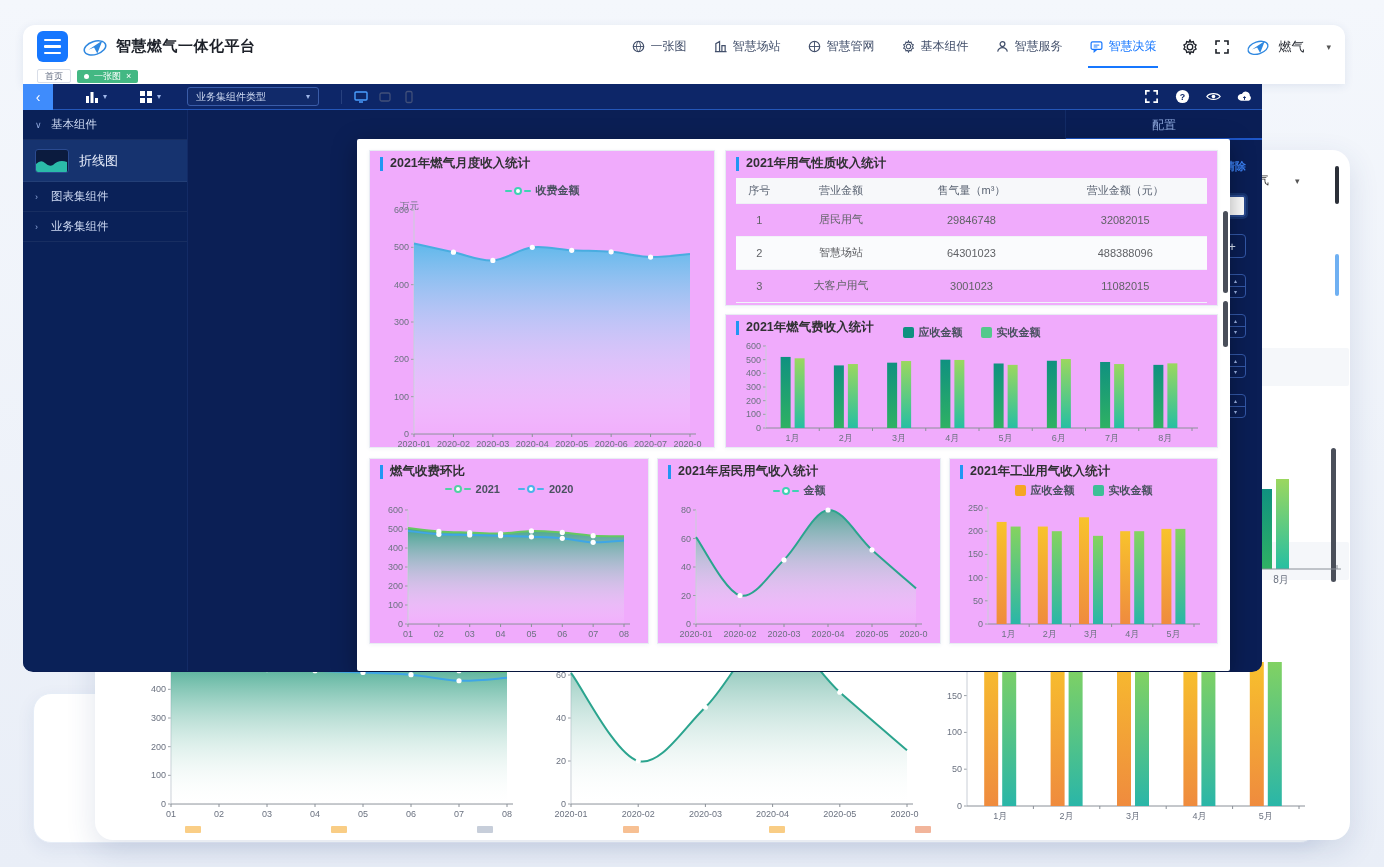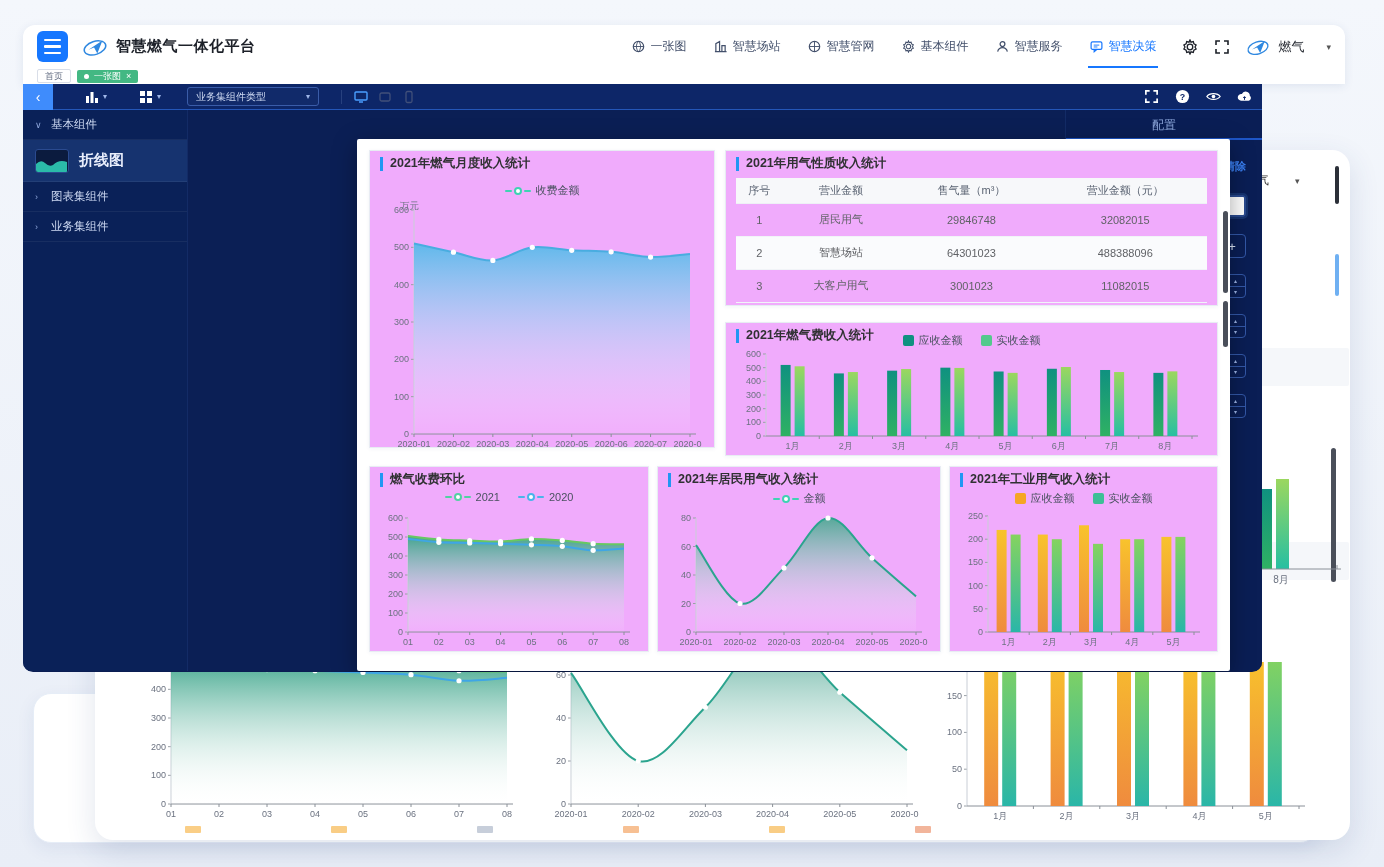--- a/index.html
+++ b/index.html
@@ -56,21 +56,21 @@
   .tb-right{margin-left:auto;display:flex;align-items:center;gap:16px;color:#fff;}
   .tb-right svg{width:15px;height:15px;cursor:pointer;}
 
   .content{display:flex;height:561px;}
   .sidebar{width:165px;background:#0a2158;border-right:1px solid #132b66;}
   .sb-row{height:30px;display:flex;align-items:center;gap:8px;padding:0 12px;font-size:11.5px;color:#cdd9f2;border-bottom:1px solid rgba(255,255,255,.06);cursor:pointer;}
   .sb-row .chev{font-size:9px;color:#8fa7dc;width:8px;}
   .sb-sel{height:42px;display:flex;align-items:center;gap:10px;padding:0 12px;background:#16336f;border-bottom:1px solid rgba(255,255,255,.06);cursor:pointer;}
   .sb-thumb{width:34px;height:24px;background:#0b1b3e;border:1px solid #2a4a8f;border-radius:3px;position:relative;overflow:hidden;}
   .sb-thumb svg{position:absolute;bottom:0;}
-  .sb-sel span{font-size:15px;color:#e8eefc;font-weight:bold;}
+  .sb-sel span{font-size:13px;color:#e8eefc;}
   .center{flex:1;position:relative;background:#0b1f55;}
   .config{width:197px;background:#0a1e55;border-left:1px solid #132b66;padding:0 16px;}
   .cfg-title{height:30px;line-height:30px;text-align:center;color:#8ea8dd;font-size:12px;border-bottom:2px solid #1e56c8;margin:0 -16px 6px;}
   .cfg-row{display:flex;align-items:center;justify-content:space-between;height:40px;}
   .cfg-label{font-size:11px;color:#e3e9f7;font-weight:bold;}
   .cfg-links{display:flex;gap:10px;font-size:11px;color:#3b82f6;font-weight:bold;}
   .cfg-links span{cursor:pointer;}
   .swatch{width:22px;height:22px;background:#fff;border:2px solid #2a4a8f;border-radius:3px;outline:2px solid #16336f;cursor:pointer;}
   .stepper{display:flex;align-items:center;border:1px solid #3358a8;border-radius:4px;height:24px;overflow:hidden;}
   .stepper b{width:26px;text-align:center;color:#dfe8fa;font-size:13px;font-weight:normal;cursor:pointer;}
@@ -79,27 +79,27 @@
   .numbox .val{flex:1;text-align:center;color:#dfe8fa;font-size:11px;}
   .numbox .arrows{width:20px;border-left:1px solid #3358a8;display:flex;flex-direction:column;height:100%;}
   .numbox .arrows span{flex:1;display:flex;align-items:center;justify-content:center;font-size:6px;color:#9fb6e8;cursor:pointer;}
   .numbox .arrows span:first-child{border-bottom:1px solid #3358a8;}
 
   
   .modal{position:absolute;left:169px;top:29px;width:873px;height:532px;background:#fff;border-radius:2px;box-shadow:0 6px 24px rgba(0,0,0,.35);padding:11px 12px;z-index:20;}
   .m-scroll1{position:absolute;right:2px;top:72px;width:5px;height:82px;background:#4a4f5a;border-radius:3px;}
   .m-scroll2{position:absolute;right:2px;top:162px;width:5px;height:46px;background:#4a4f5a;border-radius:3px;}
   .row1{display:flex;gap:10px;}
-  .colB{flex:1;display:flex;flex-direction:column;gap:16px;}
+  .colB{flex:1;display:flex;flex-direction:column;gap:8px;}
   .panel{border:1px solid #e8ecf3;box-shadow:0 1px 4px rgba(30,60,120,.06);background:#f0abfc;position:relative;padding:4px 10px;}
   .p-title{display:flex;align-items:center;gap:7px;font-size:12.5px;font-weight:bold;color:#303133;}
   .p-title::before{content:"";width:3px;height:14px;background:#2196f3;display:block;}
   .legend{position:absolute;display:flex;gap:18px;z-index:3;}
   .lg{display:flex;align-items:center;gap:2px;font-size:11px;color:#4a5160;}
-  .lg b{font-weight:normal;margin-left:3px;}
+  .lg b{font-weight:bold;margin-left:3px;}
   .lline{width:7px;height:2px;display:block;border-radius:1px;}
   .lcirc{width:8px;height:8px;border:2px solid;border-radius:50%;display:block;background:#fff;}
   .lsq{width:11px;height:11px;border-radius:2px;display:block;}
   .pA{width:346px;height:298px;}
   .pTable{height:156px;}
   .pBars{height:134px;}
   .row2{display:flex;gap:8px;margin-top:10px;height:186px;}
   .p1{width:280px;}.p2{width:284px;}.p3{flex:1;}
   table.gas{width:100%;border-collapse:collapse;margin-top:6px;}
   table.gas th{background:#f7f8fa;color:#5a6372;font-size:11px;font-weight:normal;height:25px;border-bottom:1px solid #eef1f6;}

